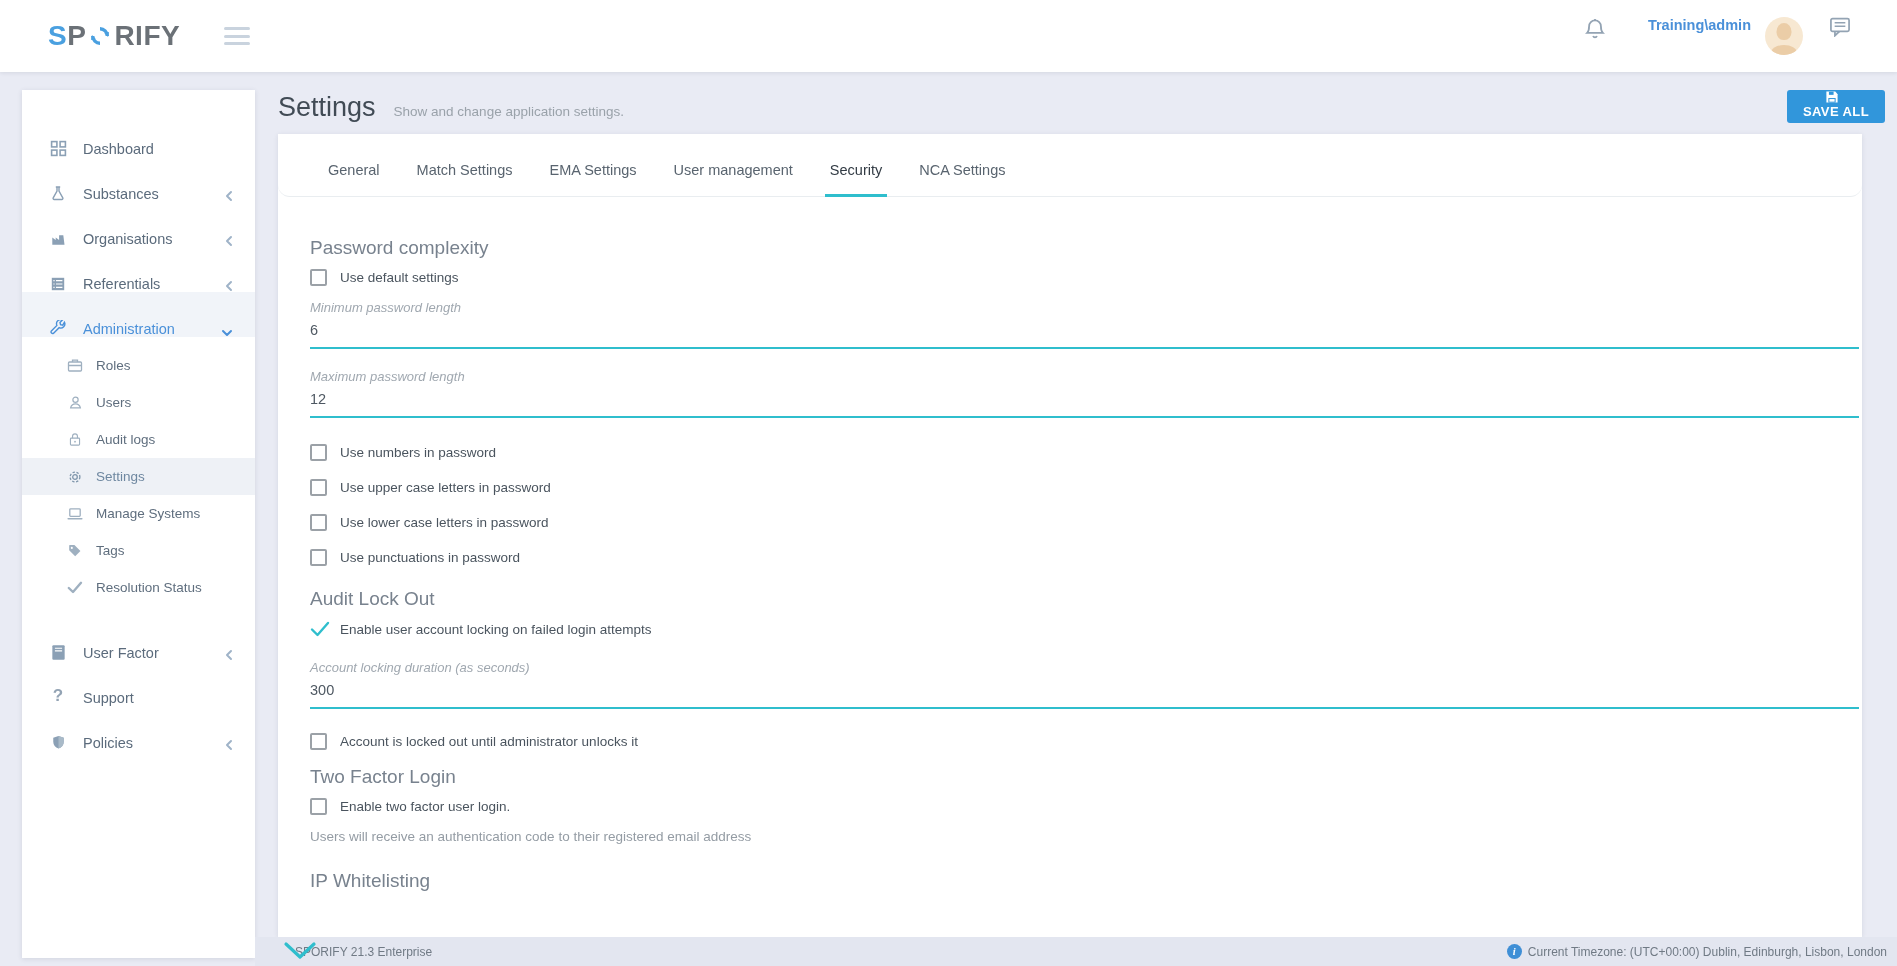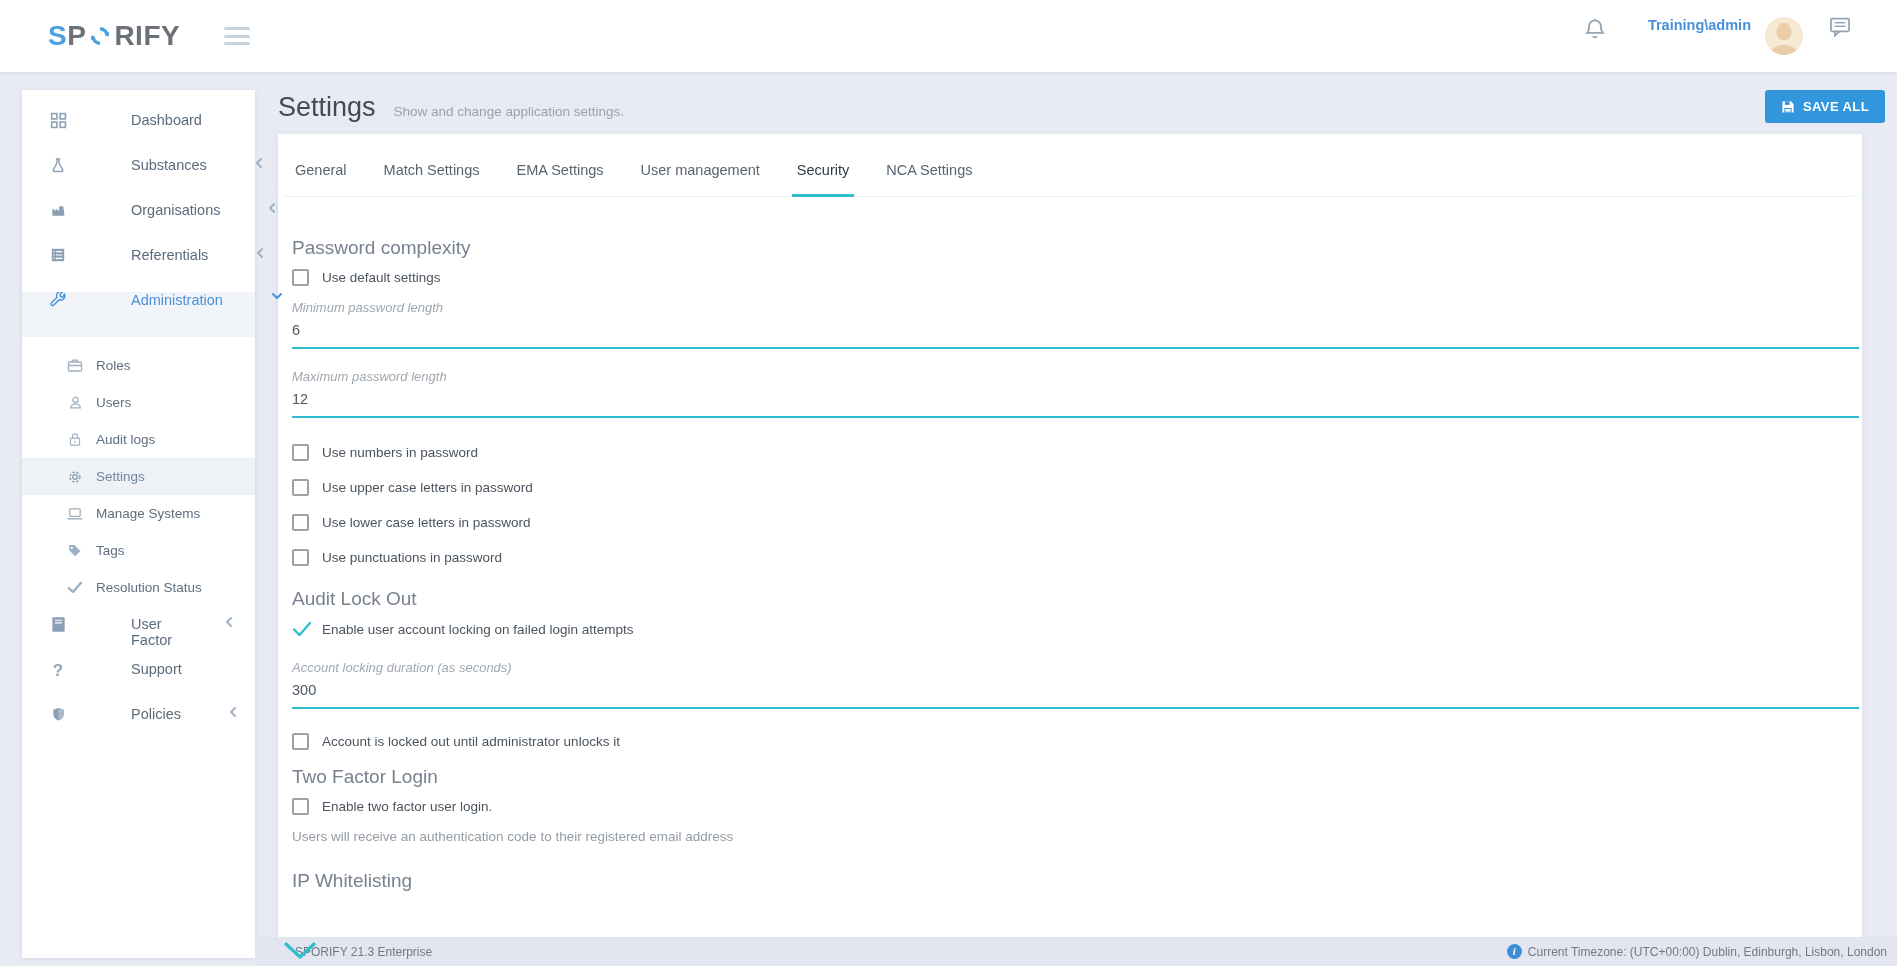--- a/index.html
+++ b/index.html
@@ -17,51 +17,51 @@
   .top-right { margin-left:auto; display:flex; align-items:flex-start; margin-right:46px; }
   .bell { margin-right:42px; }
   .username { color:#4a90d9; font-size:14.5px; font-weight:700; margin-right:14px; }
   .avatar { width:38px; height:38px; border-radius:50%; background:#f7e8d2; position:relative; overflow:hidden; margin-right:26px; }
   .avatar .head { position:absolute; left:50%; top:6px; transform:translateX(-50%); width:15px; height:17px; border-radius:50% 50% 45% 45%; background:#ebcda7; }
   .avatar .body { position:absolute; left:50%; bottom:-6px; transform:translateX(-50%); width:26px; height:16px; border-radius:50% 50% 0 0; background:#ebcda7; }
 
   
   .sidebar { position:absolute; left:22px; top:90px; width:233px; height:868px; background:#ffffff;
              box-shadow:0 1px 5px rgba(40,50,70,.12); z-index:6; padding-top:22px; }
-  .side-item { height:45px; display:flex; align-items:flex-start; padding:0 22px 0 26px; cursor:pointer;
-               color:#5b6b7c; font-size:14.5px;gap:48px; }
+  .side-item { height:45px; display:flex; align-items:flex-end; padding:0 22px 0 26px; cursor:pointer;
+               color:#5b6b7c; font-size:14.5px; }
   .side-item .ic { width:20px; display:flex; justify-content:center; margin-right:15px; flex:0 0 auto; }
   .side-item .chev { margin-left:auto; display:flex; }
   .side-item.active-parent { background:#f1f4f9; color:#4a90d9; }
   .sub-item { height:37px; display:flex; align-items:center; padding:0 16px 0 44px; cursor:pointer;
               color:#5f6e7e; font-size:13.5px; }
   .sub-item .ic { width:18px; display:flex; justify-content:center; margin-right:12px; flex:0 0 auto; }
   .sub-item.active { background:#eef1f6; color:#6e87a0; }
   .side-gap { height:10px; }
   .q-ic { font-size:17px; font-weight:700; color:#93a3b4; }
 
   
   .page-head { position:absolute; left:278px; top:92px; display:flex; align-items:baseline; z-index:5; }
   .page-title { font-size:27px; color:#414b55; font-weight:400; }
   .page-sub { font-size:13.5px; color:#9aa2aa; margin-left:18px; }
   .save-btn { position:absolute; right:12px; top:90px; height:33px; background:#3196db; color:#fff;
               border:none; border-radius:3px; font-size:13px; font-weight:700; letter-spacing:.4px;
               display:flex; align-items:center; padding:0 16px; cursor:pointer; z-index:5;
-              font-family:"Liberation Sans", sans-serif; }
+              font-family:"Liberation Sans", sans-serif;flex-direction:column; }
   .save-btn svg { margin-right:8px; }
 
   
   .card { position:absolute; left:278px; top:134px; width:1584px; height:803px; background:#ffffff;
           box-shadow:0 1px 5px rgba(40,50,70,.10); z-index:4; overflow:hidden; }
-  .tabs-row { display:flex; align-items:flex-end; padding:28px 0 0 12px; border-bottom:1px solid #e9edf0;border-radius:12px; }
+  .tabs-row { display:flex; align-items:flex-end; padding:28px 0 0 45px; border-bottom:1px solid #e9edf0;border-radius:12px; }
   .tab { font-size:14.5px; color:#59646f; padding:0 5px 16px; margin-right:27px; cursor:pointer;
          border-bottom:3px solid transparent; margin-bottom:-1px; }
   .tab.active { color:#323b44; border-bottom-color:#2fbecd; }
 
-  .content { padding:0 3px 0 14px; }
+  .content { padding:0 3px 0 32px; }
   .section-title { font-size:19px; color:#78828e; font-weight:400; }
   .mt-sec1 { margin-top:40px; } .mt-sec2 { margin-top:22px; } .mt-sec3 { margin-top:16px; } .mt-sec4 { margin-top:26px; }
 
   .check-row { display:flex; align-items:center; cursor:pointer; }
   .cb { width:17px; height:17px; border:2px solid #9ba1a7; border-radius:2px; background:#fff; flex:0 0 auto; }
   .cb-check { width:22px; height:18px; flex:0 0 auto; display:flex; align-items:center; }
   .check-row .lab { font-size:13.5px; color:#4a545e; margin-left:13px; }
   .check-row.checked .lab { margin-left:8px; }
 
   .field { }

